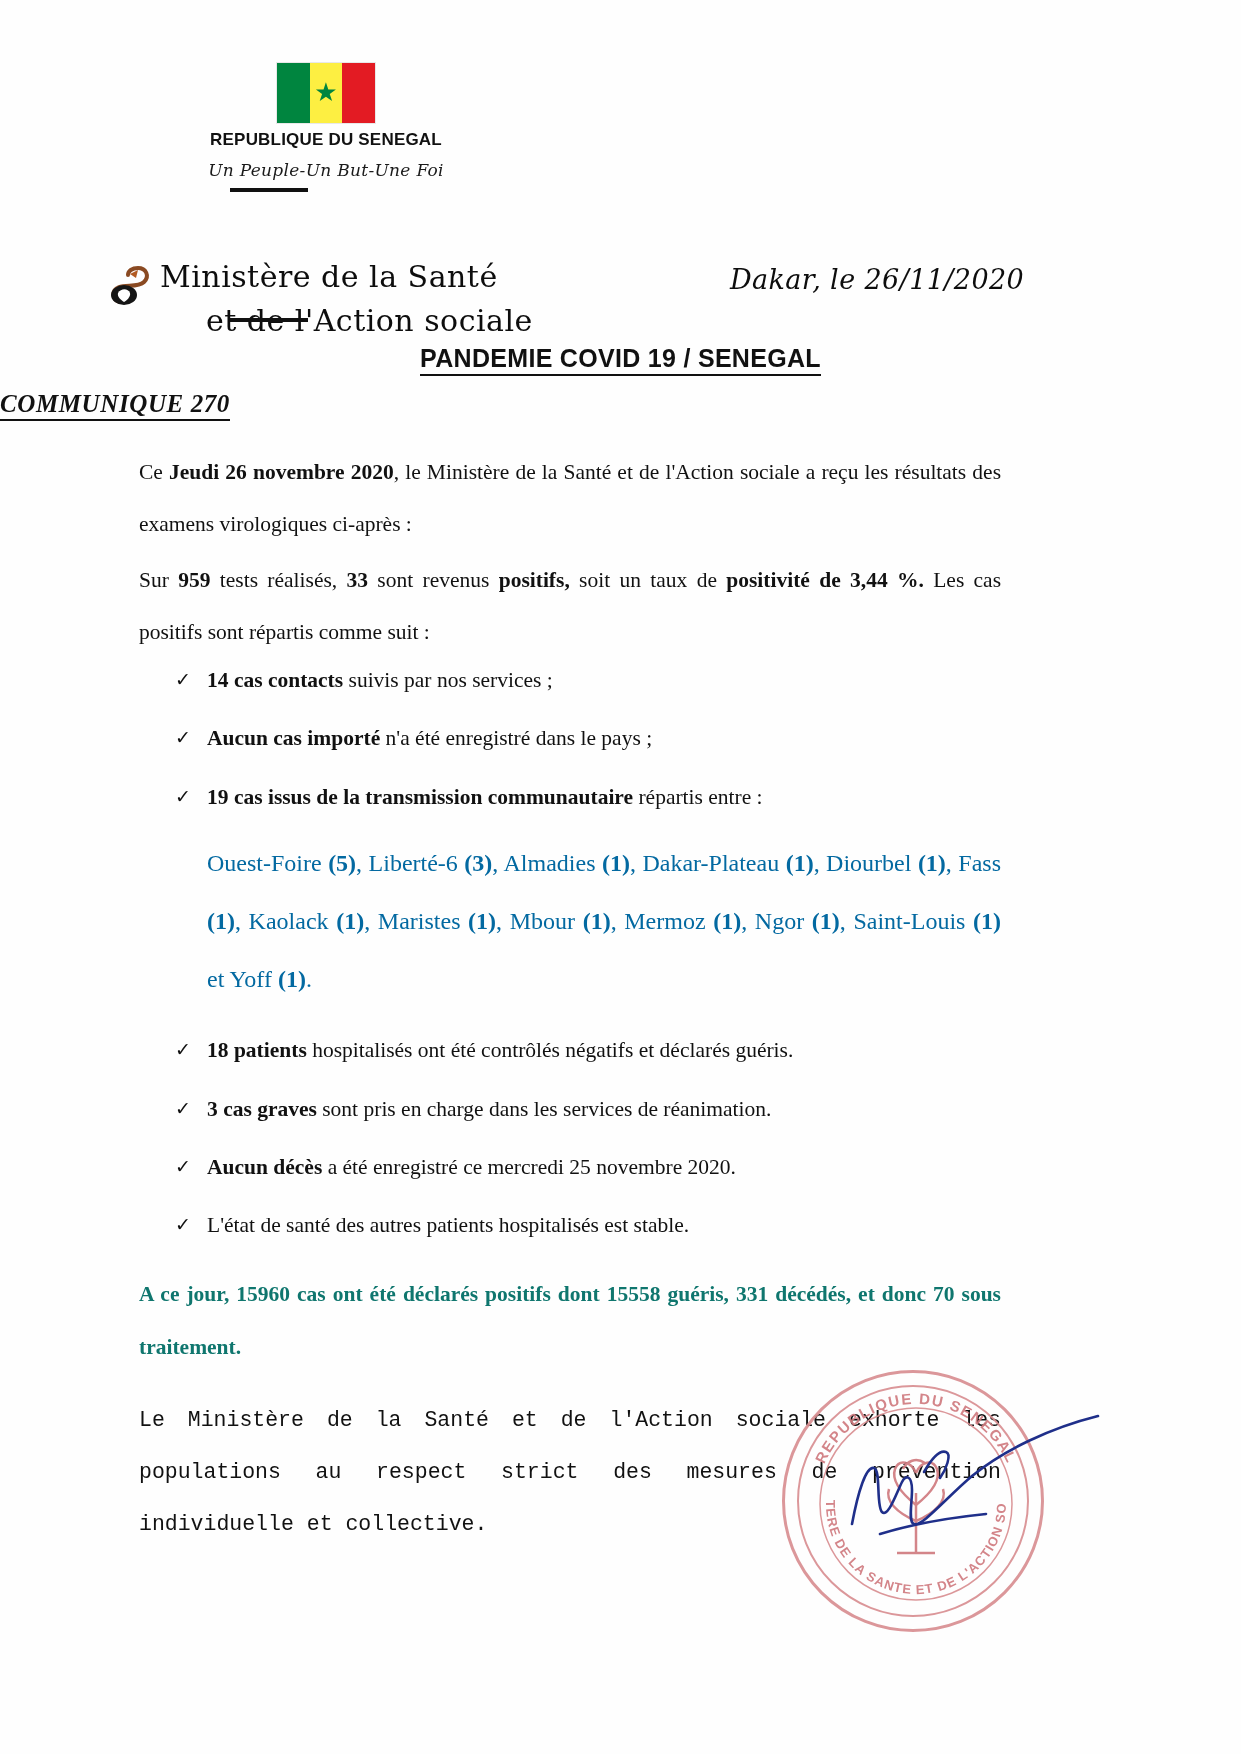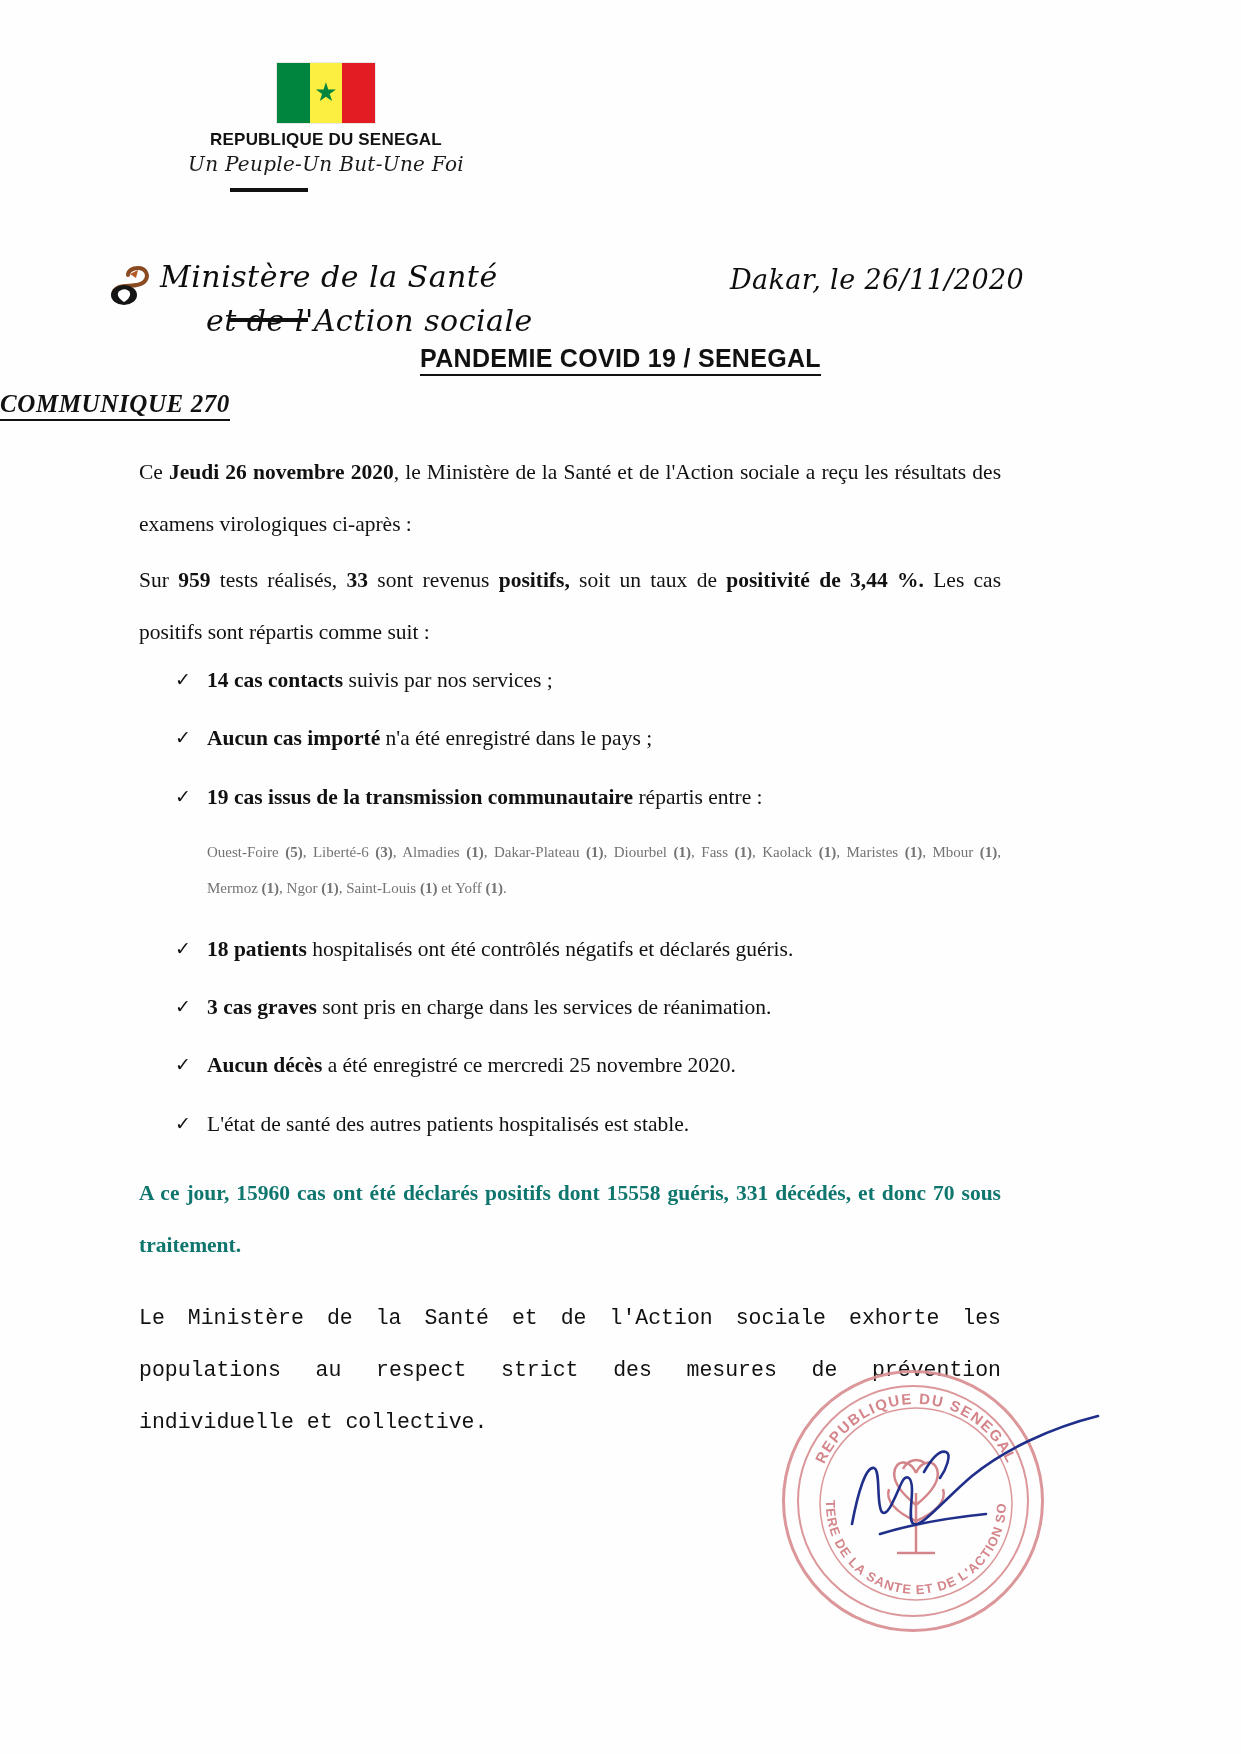--- a/index.html
+++ b/index.html
@@ -54,24 +54,24 @@
   }
   .republic {
     margin-top: 6px;
     font-family: "Liberation Sans", sans-serif;
     font-weight: bold;
     font-size: 17px;
     letter-spacing: 0.2px;
     color: #111;
   }
   .motto {
-    margin-top: 2px;
+    margin-top: 10px;
     font-family: "DejaVu Serif", serif;
     font-style: italic;
-    font-size: 20px;
+    font-size: 17px;
     color: #1a1a1a;
     letter-spacing: 0.3px;
   }
 
   .rule-top {
     position: absolute;
     left: 230px; top: 126px;
     width: 78px; height: 4px;
     background: #111;
   }
@@ -88,21 +88,20 @@
     width: 54px; height: 46px;
   }
 
   .ministry {
     position: absolute;
     left: 160px; top: 196px;
     width: 460px;
   }
   .ministry-line1, .ministry-line2 {
     font-family: "DejaVu Serif", serif;
-    font-style: italic;
     font-size: 30px;
     color: #0d0d0d;
     letter-spacing: 0.5px;
     line-height: 1.28;
   }
   .ministry-line2 {
     margin-left: 46px;
     margin-top: 6px;
   }
 
@@ -176,24 +175,24 @@
   }
   ul.checks > li .tick {
     position: absolute;
     left: 36px; top: 1px;
     font-size: 19px;
     color: #111;
   }
   .locality-block {
     margin-top: 20px;
     padding-left: 0px;
-    font-size: 15px;
+    font-size: 24px;
     line-height: 2.42;
     text-align: justify;
-    color: #737373;
+    color: #0369a1;
   }
 
   .summary {
     margin-top: 26px;
     font-size: 21.5px;
     line-height: 2.42;
     text-align: justify;
     font-weight: bold;
     color: #0f766e;
   }

